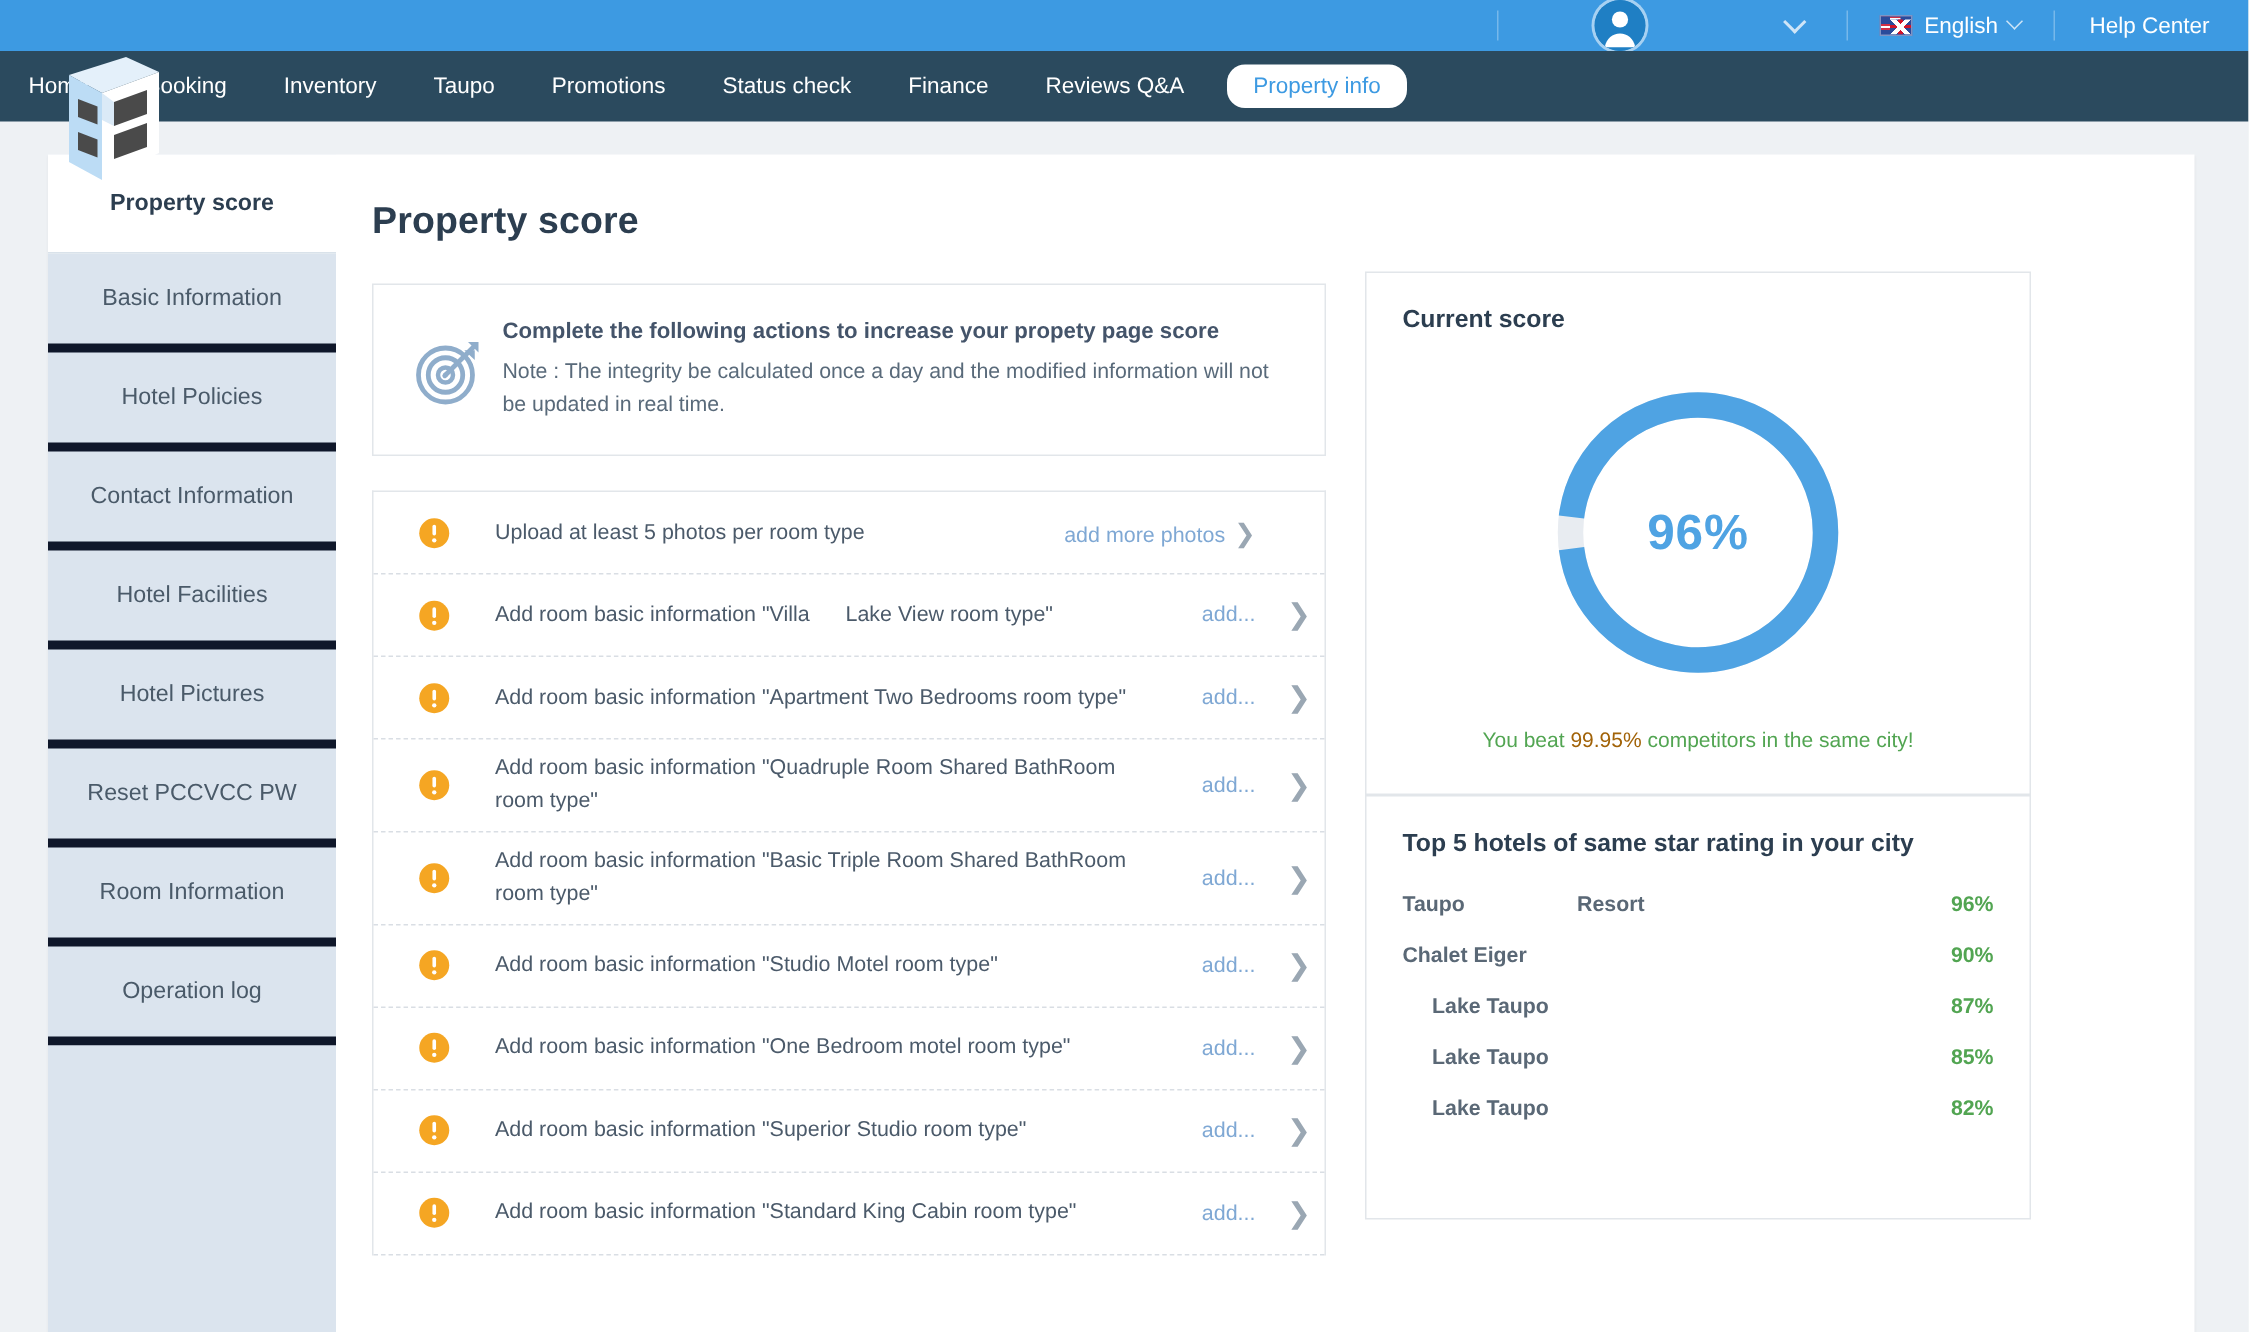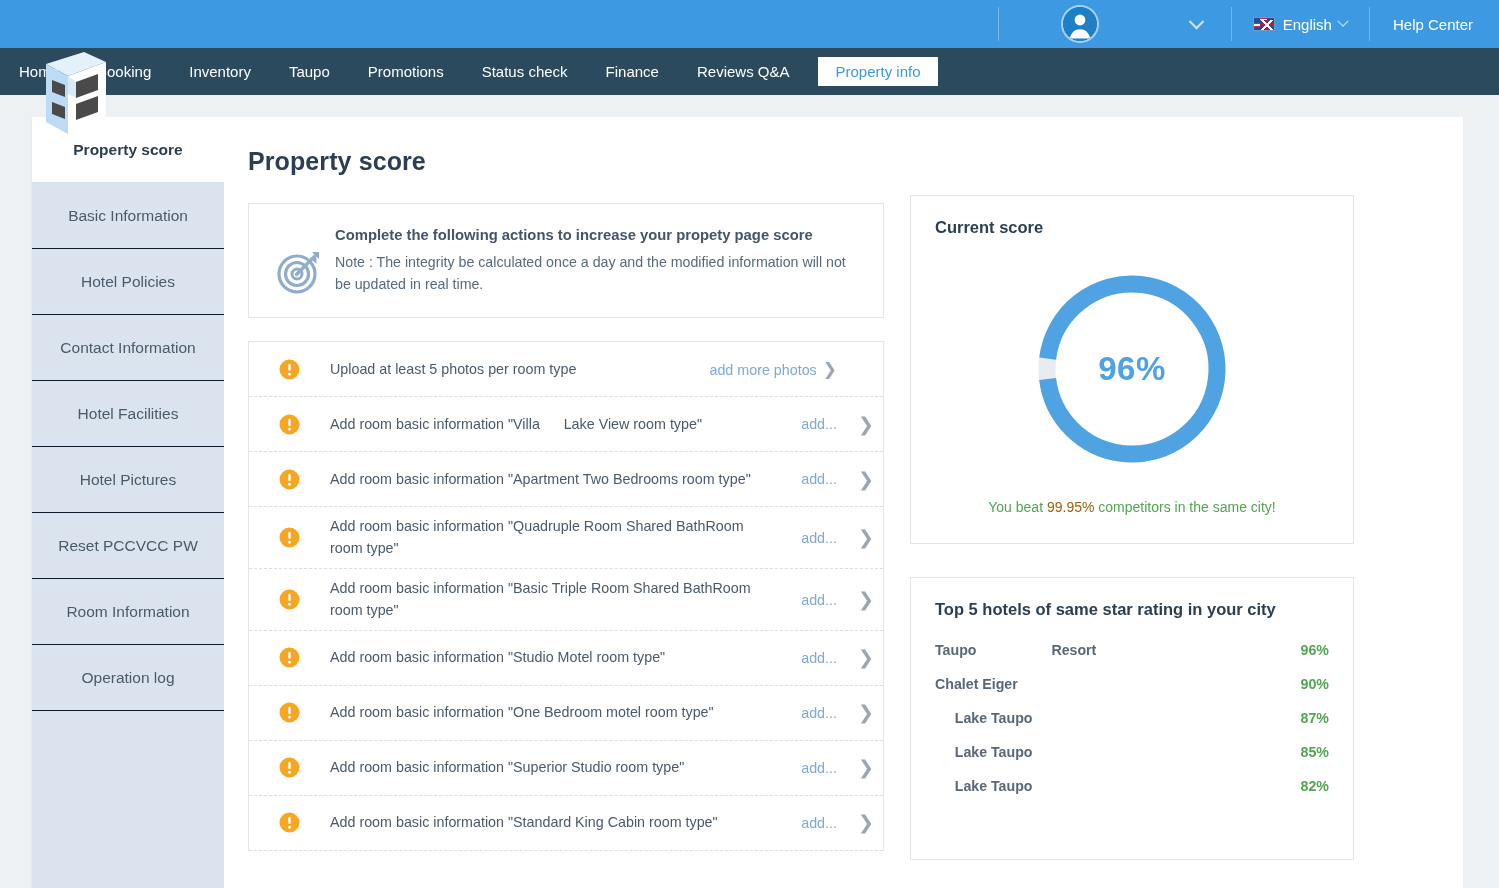--- a/index.html
+++ b/index.html
@@ -6,21 +6,21 @@
   html, body {
     width: 1499px; height: 888px;
     background: #eef1f4;
     font-family: "Liberation Sans", sans-serif;
     overflow: hidden;
   }
 
   
   .topbar {
     position: relative;
-    height: 48px;
+    height: 34px;
     background: #3d9ae2;
     display: flex;
     align-items: stretch;
     justify-content: flex-end;
   }
   .topbar-spacer { flex: 1 1 auto; }
   .tb-cell {
     display: flex; align-items: center; justify-content: center;
     color: #ffffff;
     font-size: 15px;
@@ -96,21 +96,21 @@
     color: #ffffff;
     font-size: 15px;
     padding: 0 19px;
     line-height: 47px;
     white-space: nowrap;
     cursor: pointer;
   }
   .nav-item.active {
     background: #ffffff;
     color: #3d9ae2;
-    border-radius: 0;
+    border-radius: 12px;
     line-height: 29px;
     height: 29px;
     padding: 0 17px;
     margin-left: 10px;
   }
 
   
   .logo {
     position: absolute;
     left: 32px; top: 2px;
@@ -134,21 +134,21 @@
     width: 192px;
     flex: 0 0 192px;
     background: #dbe4ee;
     padding-top: 0;
   }
   .side-item {
     height: 66px;
     display: flex; align-items: center; justify-content: center;
     font-size: 15.5px;
     color: #4a5a69;
-    border-bottom: 1px solid #0f172a;
+    border-bottom: 6px solid #0f172a;
     cursor: pointer;
     text-align: center;
     padding: 0 8px;
   }
   .side-item.active {
     background: #ffffff;
     color: #2c3e50;
     font-weight: bold;
     border-bottom: 1px solid #d9e2ea;
   }
@@ -169,21 +169,21 @@
     font-weight: bold;
     color: #2c3e50;
     margin-bottom: 27px;
     letter-spacing: .1px;
   }
 
   .notice {
     border: 1px solid #e2e6ea;
     background: #fff;
     display: flex;
-    align-items: flex-end;
+    align-items: center;
     padding: 22px 20px 22px 14px;
     min-height: 98px;
   }
   .notice-icon { flex: 0 0 72px; display: flex; justify-content: center; padding-top: 3px;}
   .notice-body { flex: 1 1 auto; padding-right: 14px; }
   .notice-title {
     font-size: 14.8px; font-weight: bold; color: #44546a;
     margin-bottom: 6px; line-height: 1.3;
   }
   .notice-note {
@@ -231,21 +231,21 @@
     cursor: pointer;
   }
   .chev-inline { color: #9aa7b3; font-size: 17px; margin-left: 6px; }
 
   
   .panel {
     border: 1px solid #e2e6ea;
     background: #fff;
     padding: 22px 24px;
   }
-  .panel + .panel { margin-top: 33px; }
+  .panel + .panel { }
   .panel-title {
     font-size: 16.5px; font-weight: bold; color: #2c3e50;
     margin-bottom: 4px;
   }
   .donut-wrap {
     display: flex; justify-content: center; align-items: center;
     padding: 28px 0 6px;
   }
   .donut { position: relative; width: 200px; height: 200px; }
   .donut svg { display: block; transform: rotate(-90deg); }

